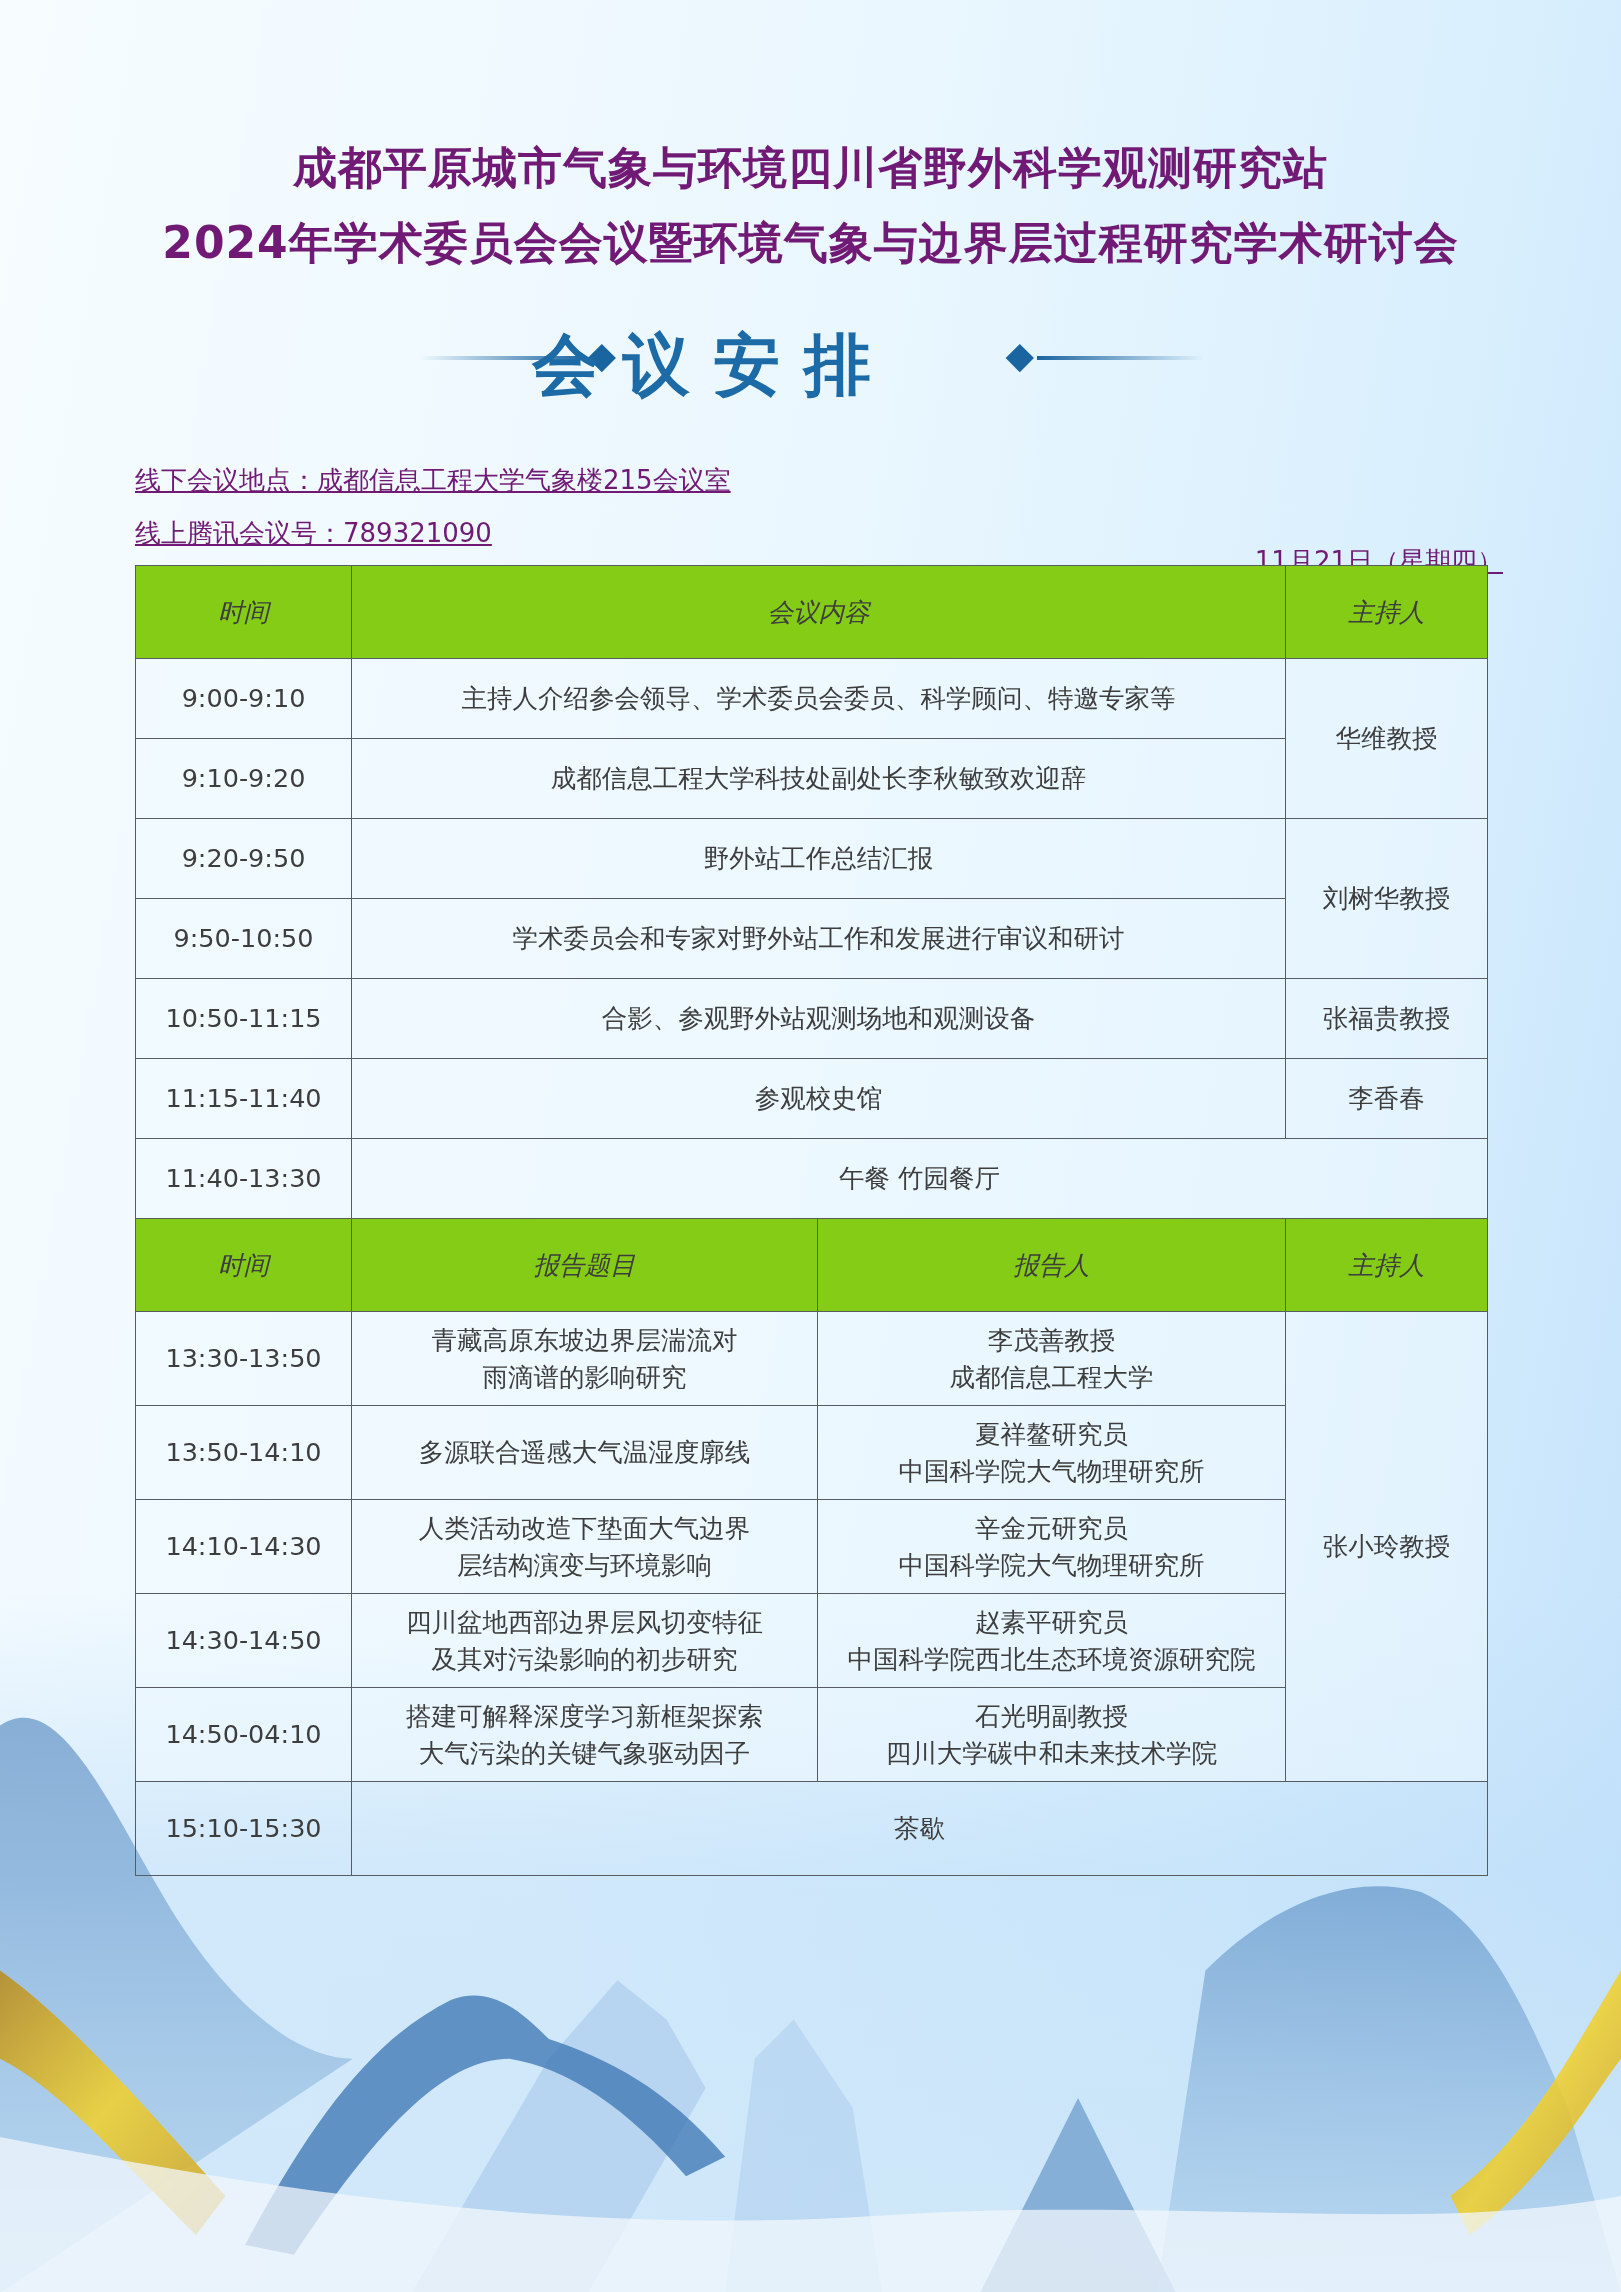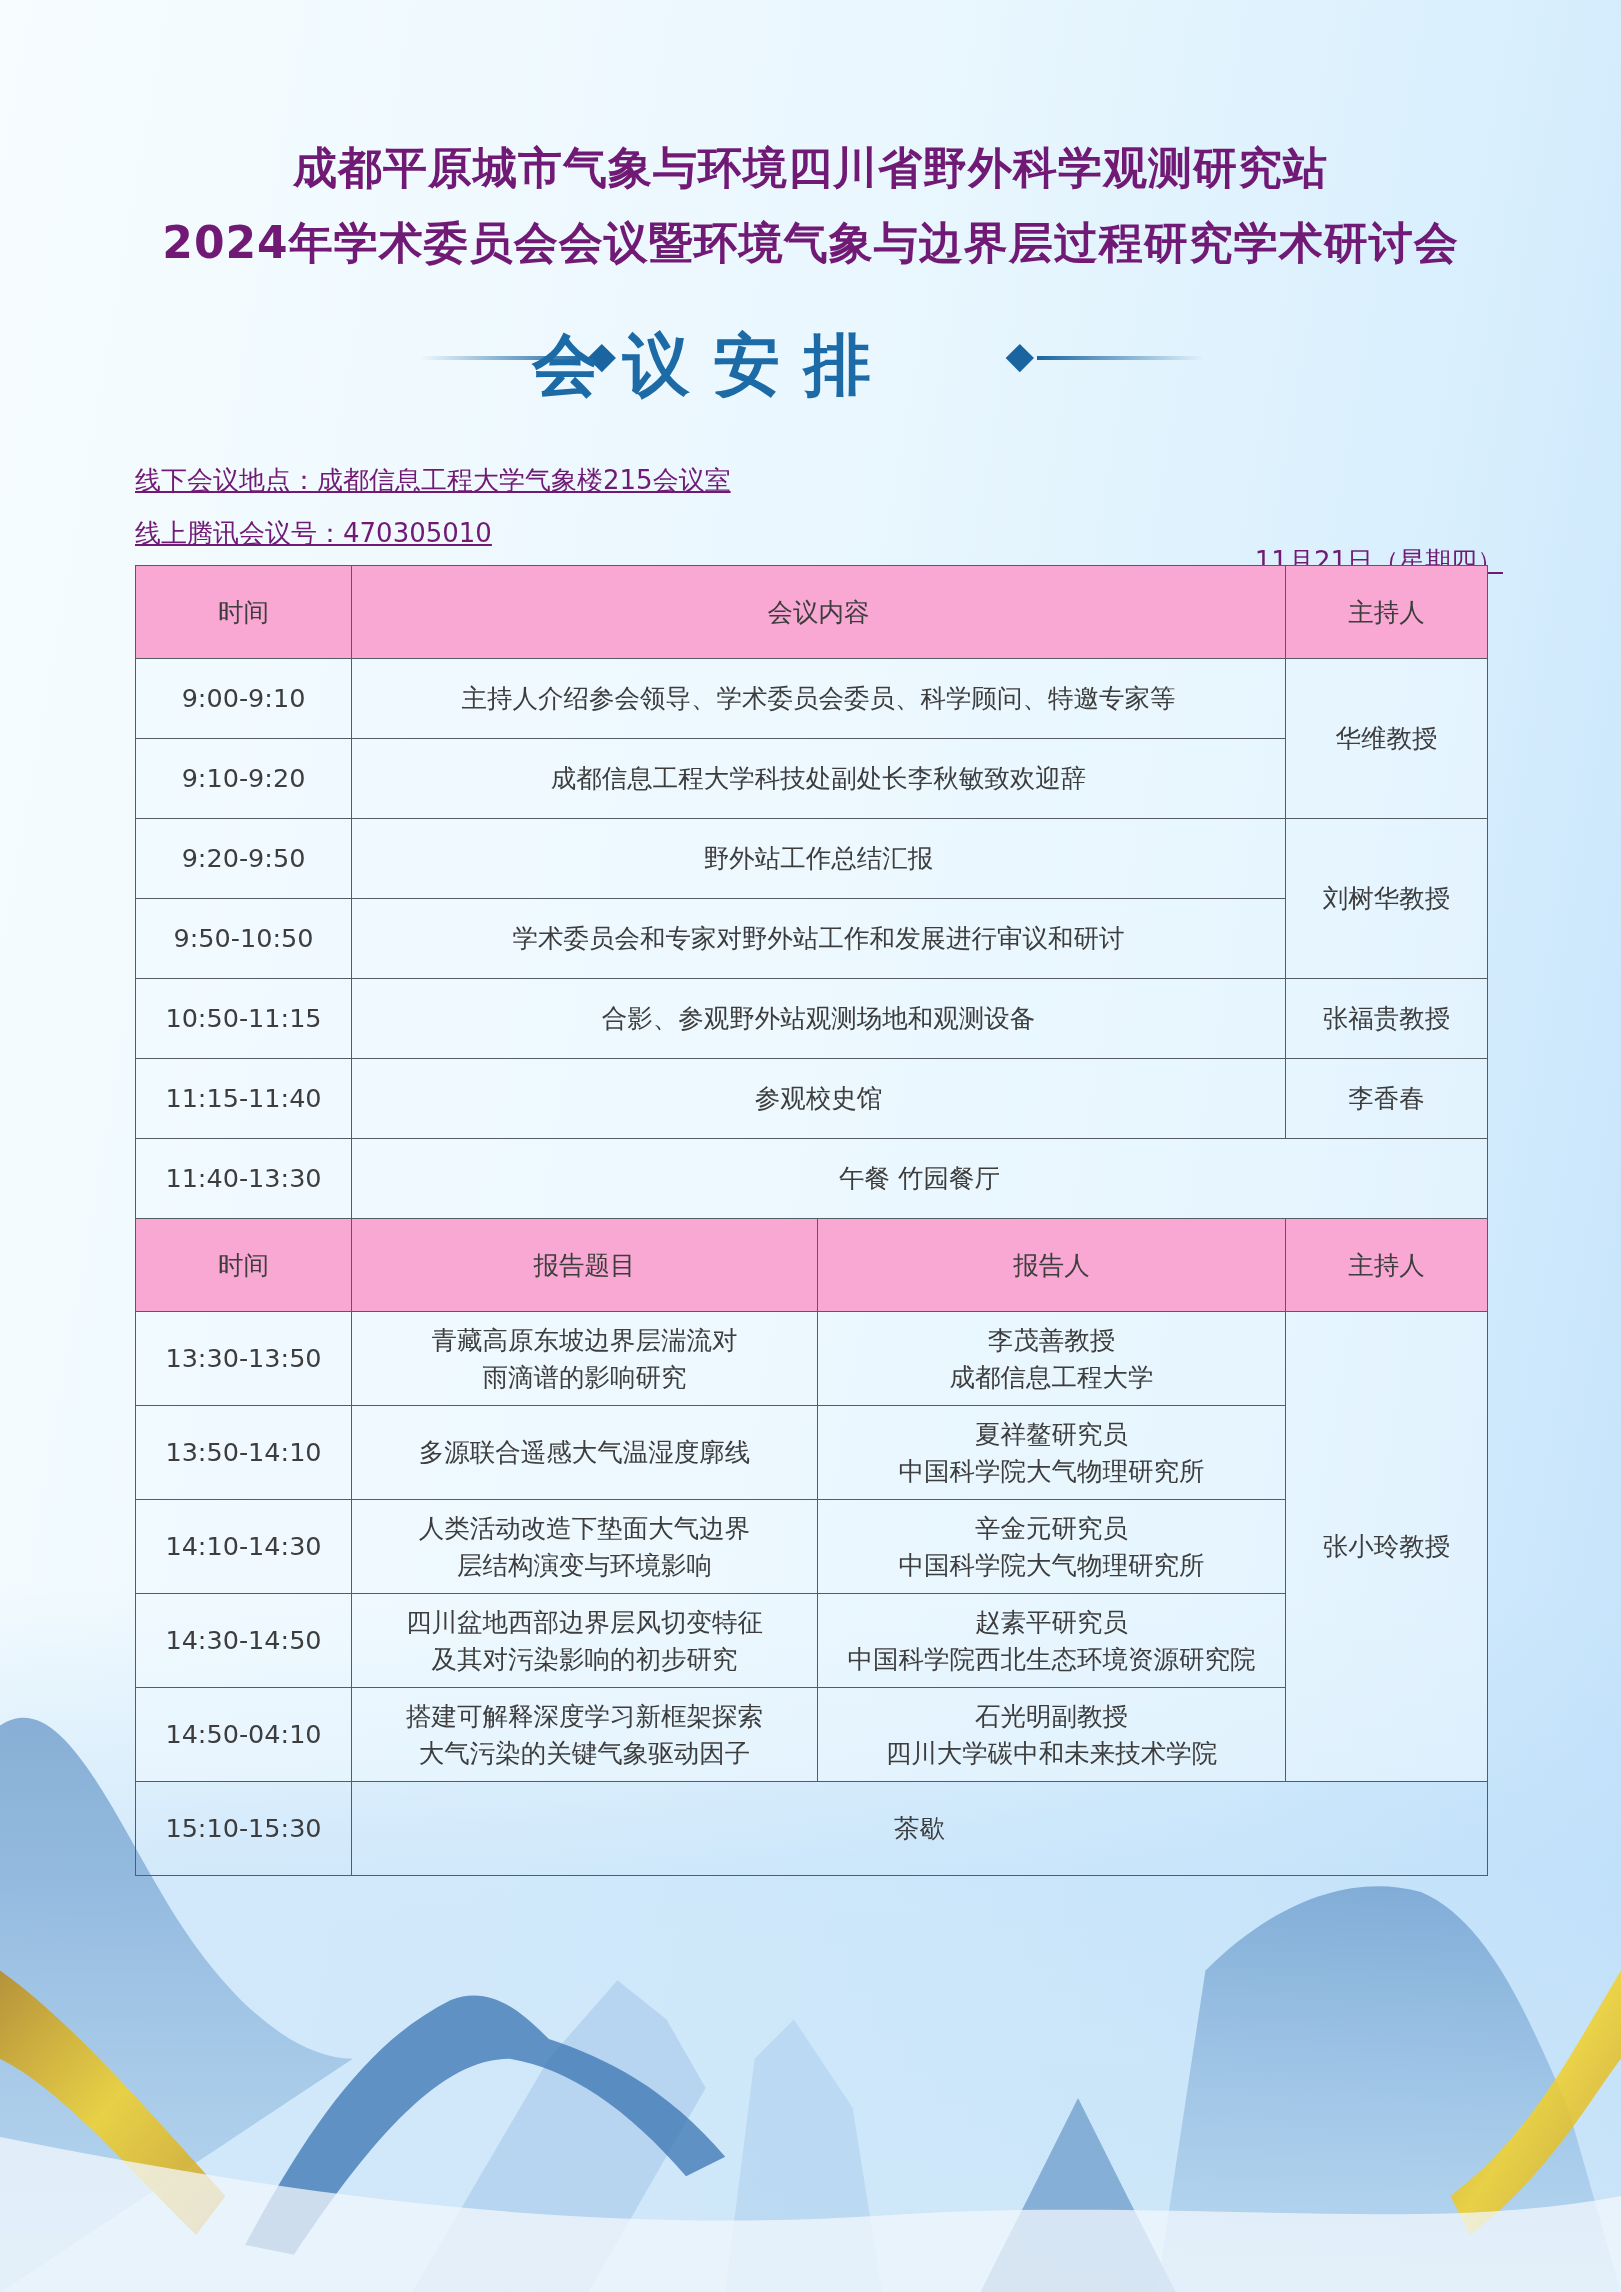--- a/index.html
+++ b/index.html
@@ -21,21 +21,21 @@
   .diamond.l{left:592px;}
   .diamond.r{left:1010px;}
   .sched-title .txt{position:absolute;left:0;width:1403px;text-align:center;top:0;
     font-size:67px;font-weight:bold;color:#1c6aa6;letter-spacing:23.5px;padding-left:23.5px;box-sizing:border-box;}
   .info{position:absolute;font-size:26px;color:#701a75;text-decoration:underline;}
   .i1{left:135px;top:463px;}
   .i2{left:135px;top:516px;}
   .i3{right:118px;top:516px;margin-top:28px;}
   table{position:absolute;left:135px;top:565px;width:1351px;border-collapse:collapse;table-layout:fixed;}
   td{border:1.5px solid #555c63;text-align:center;vertical-align:middle;font-size:25.5px;color:#3d3d3d;line-height:37px;padding:0 5.9px;}
-  tr.hd td{background:#f9a8d4;height:92px;}
+  tr.hd td{background:#84cc16;height:92px;font-style:italic;}
   tr.r1 td{height:79px;}
   tr.r2 td{height:93px;}
   .cellbg{background:rgba(240,249,255,.55);}
 </style>
 </head>
 <body>
 
 <div class="bg-bottom"></div>
 <svg class="mtn" style="left:0;top:1647px" width="1621" height="646" viewBox="0 0 1654 659">
   <defs>
@@ -65,21 +65,21 @@
 
 <div class="sched-title">
   <div class="line l"></div>
   <div class="diamond l"></div>
   <div class="txt">会议安排</div>
   <div class="diamond r"></div>
   <div class="line r"></div>
 </div>
 
 <div class="info i1">线下会议地点：成都信息工程大学气象楼215会议室</div>
-<div class="info i2">线上腾讯会议号：470305010</div>
+<div class="info i2">线上腾讯会议号：789321090</div>
 <div class="info i3">11月21日（星期四）</div>
 
 <table>
   <colgroup>
       <col style="width:216px">
       <col style="width:466px">
       <col style="width:468px">
       <col style="width:202px">
     </colgroup>
   <tbody>

